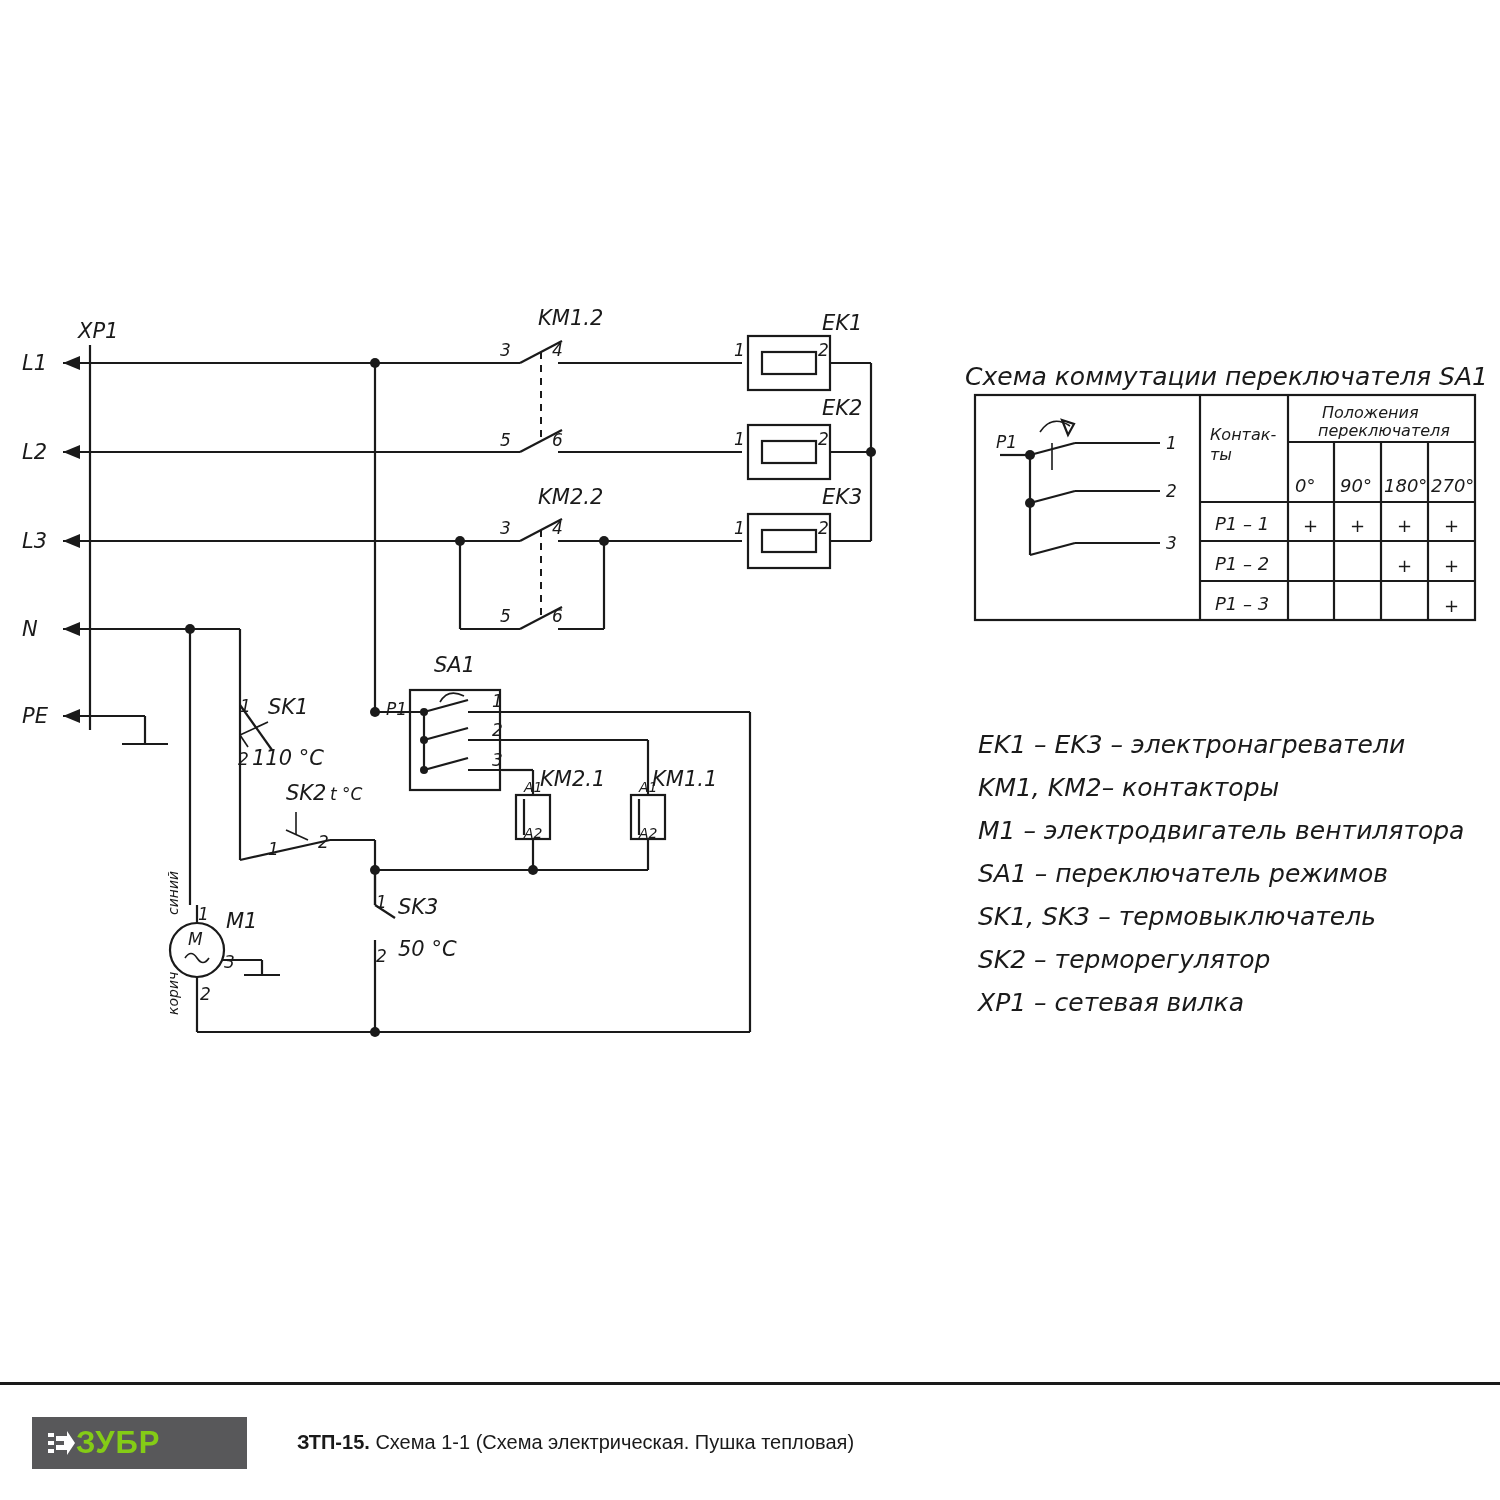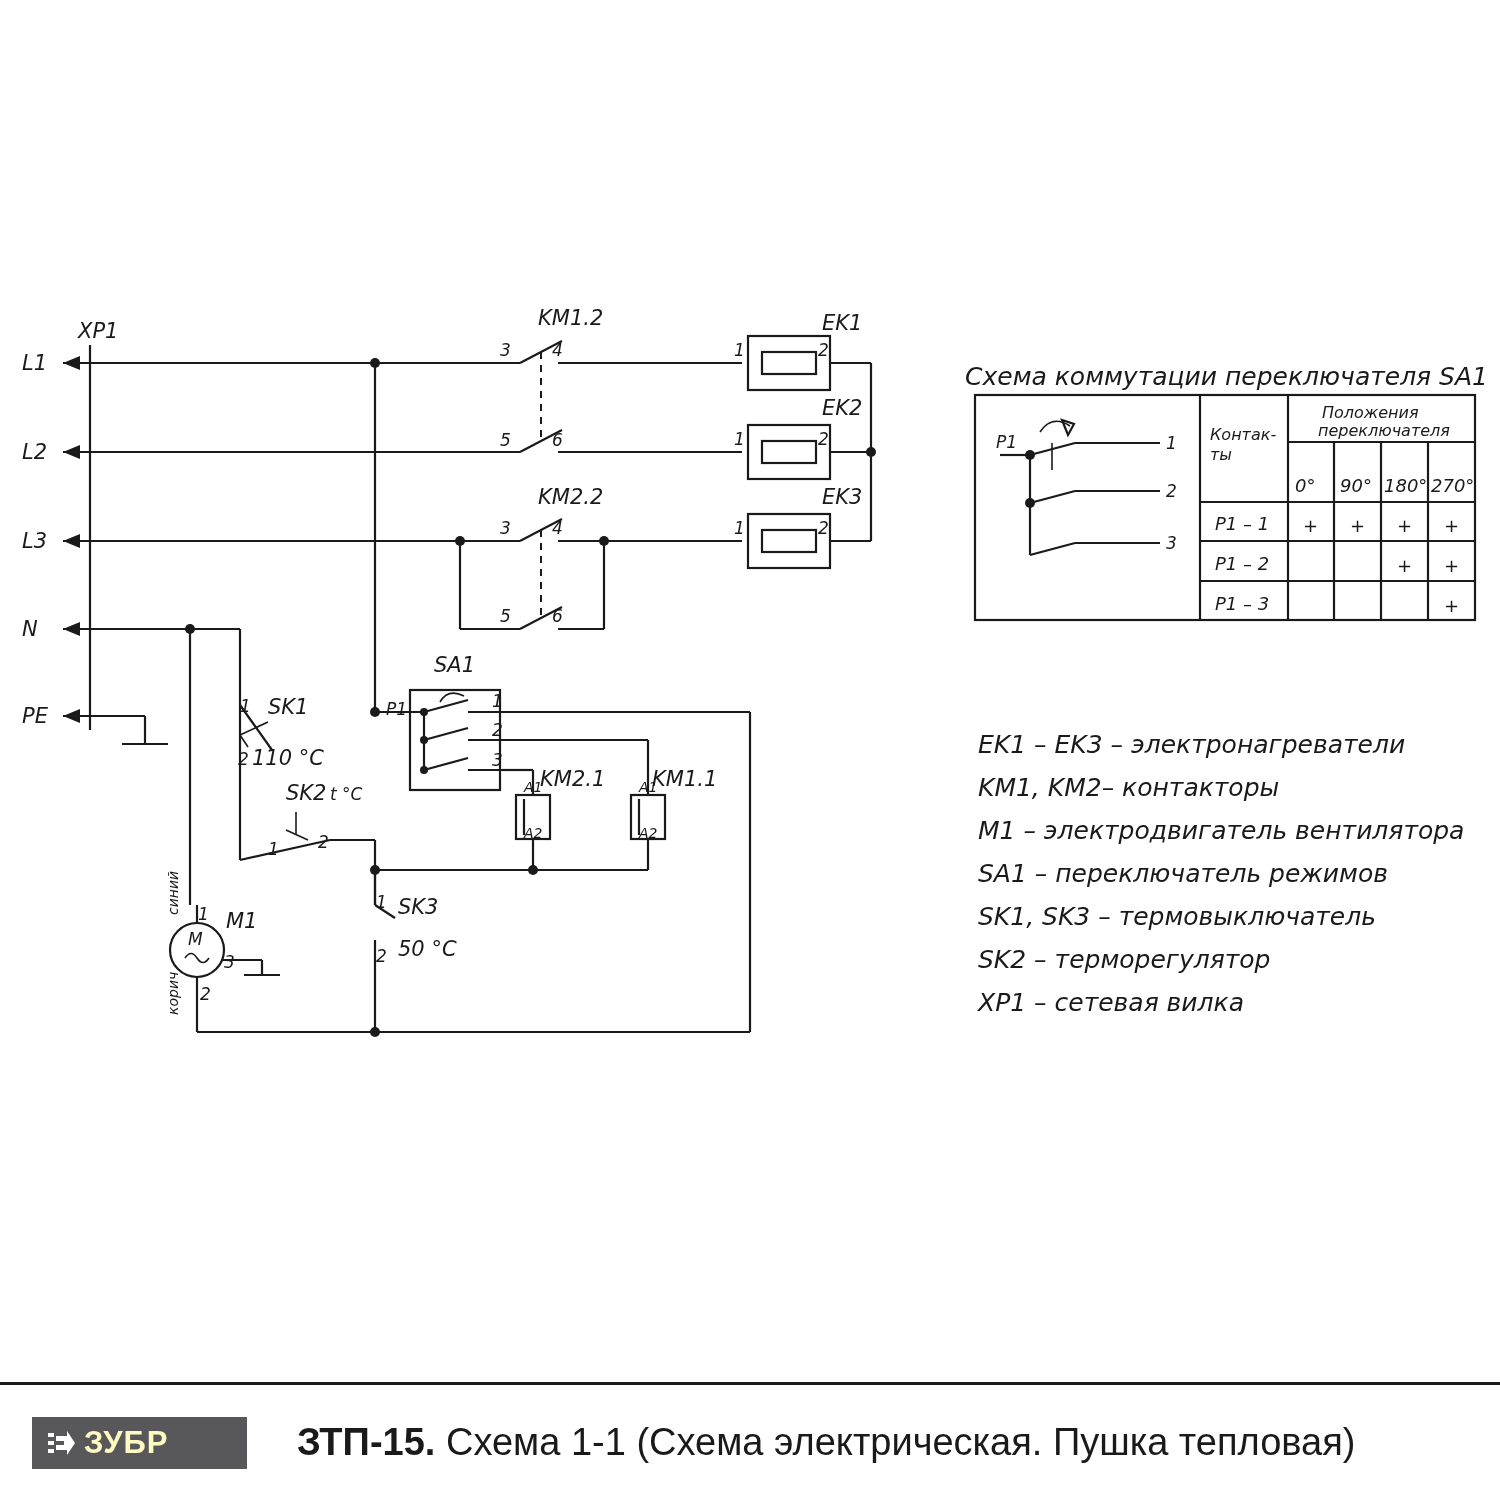--- a/index.html
+++ b/index.html
@@ -67,31 +67,31 @@
     box-sizing: border-box;
     padding-left: 10px;
   }
   #logo-mark {
     width: 34px;
     height: 34px;
     position: relative;
     flex: none;
   }
   #logo-text {
-    color: #fef9c3;
+    color: #84cc16;
     font-family: "Liberation Sans", sans-serif;
     font-weight: bold;
     font-size: 31px;
     letter-spacing: 1px;
-    margin-left: 8px;
+    margin-left: 0;
   }
   #caption {
     margin-left: 50px;
     font-family: "Liberation Sans", sans-serif;
-    font-size: 38px;
+    font-size: 20px;
     color: #1a1a1a;
     white-space: nowrap;
   }
   #caption .model {
     font-weight: bold;
   }
 </style>
 </head>
 <body>
 

